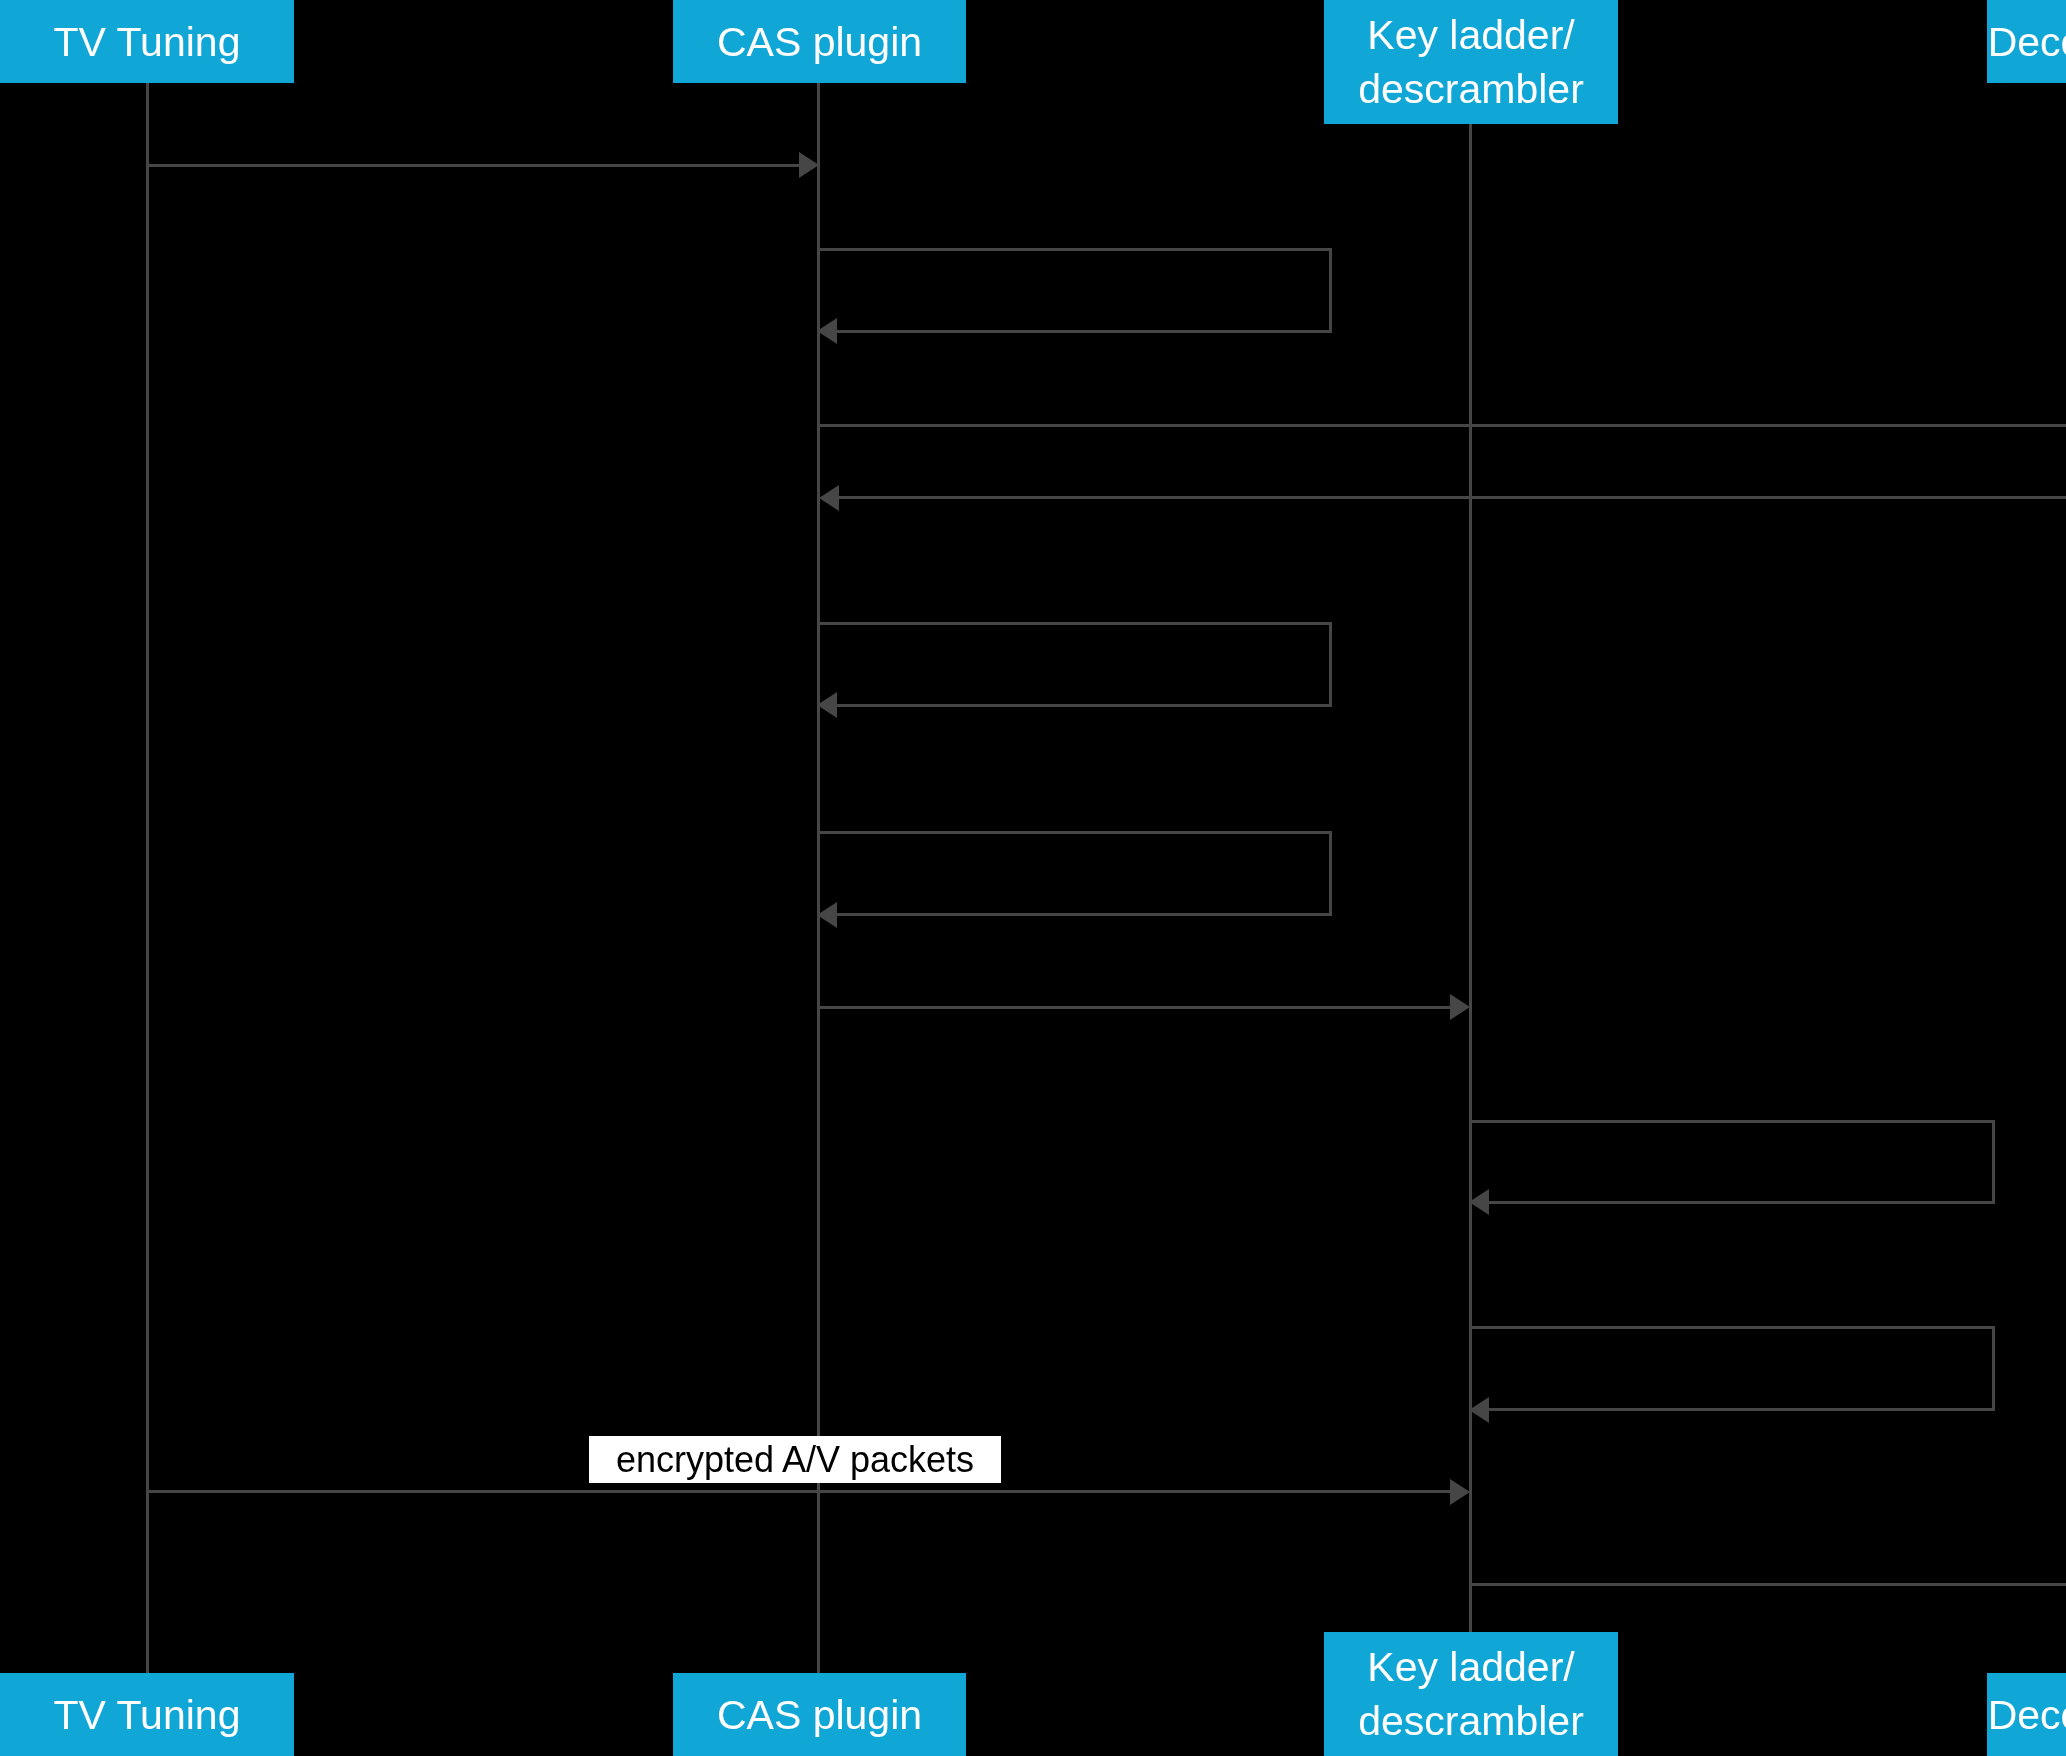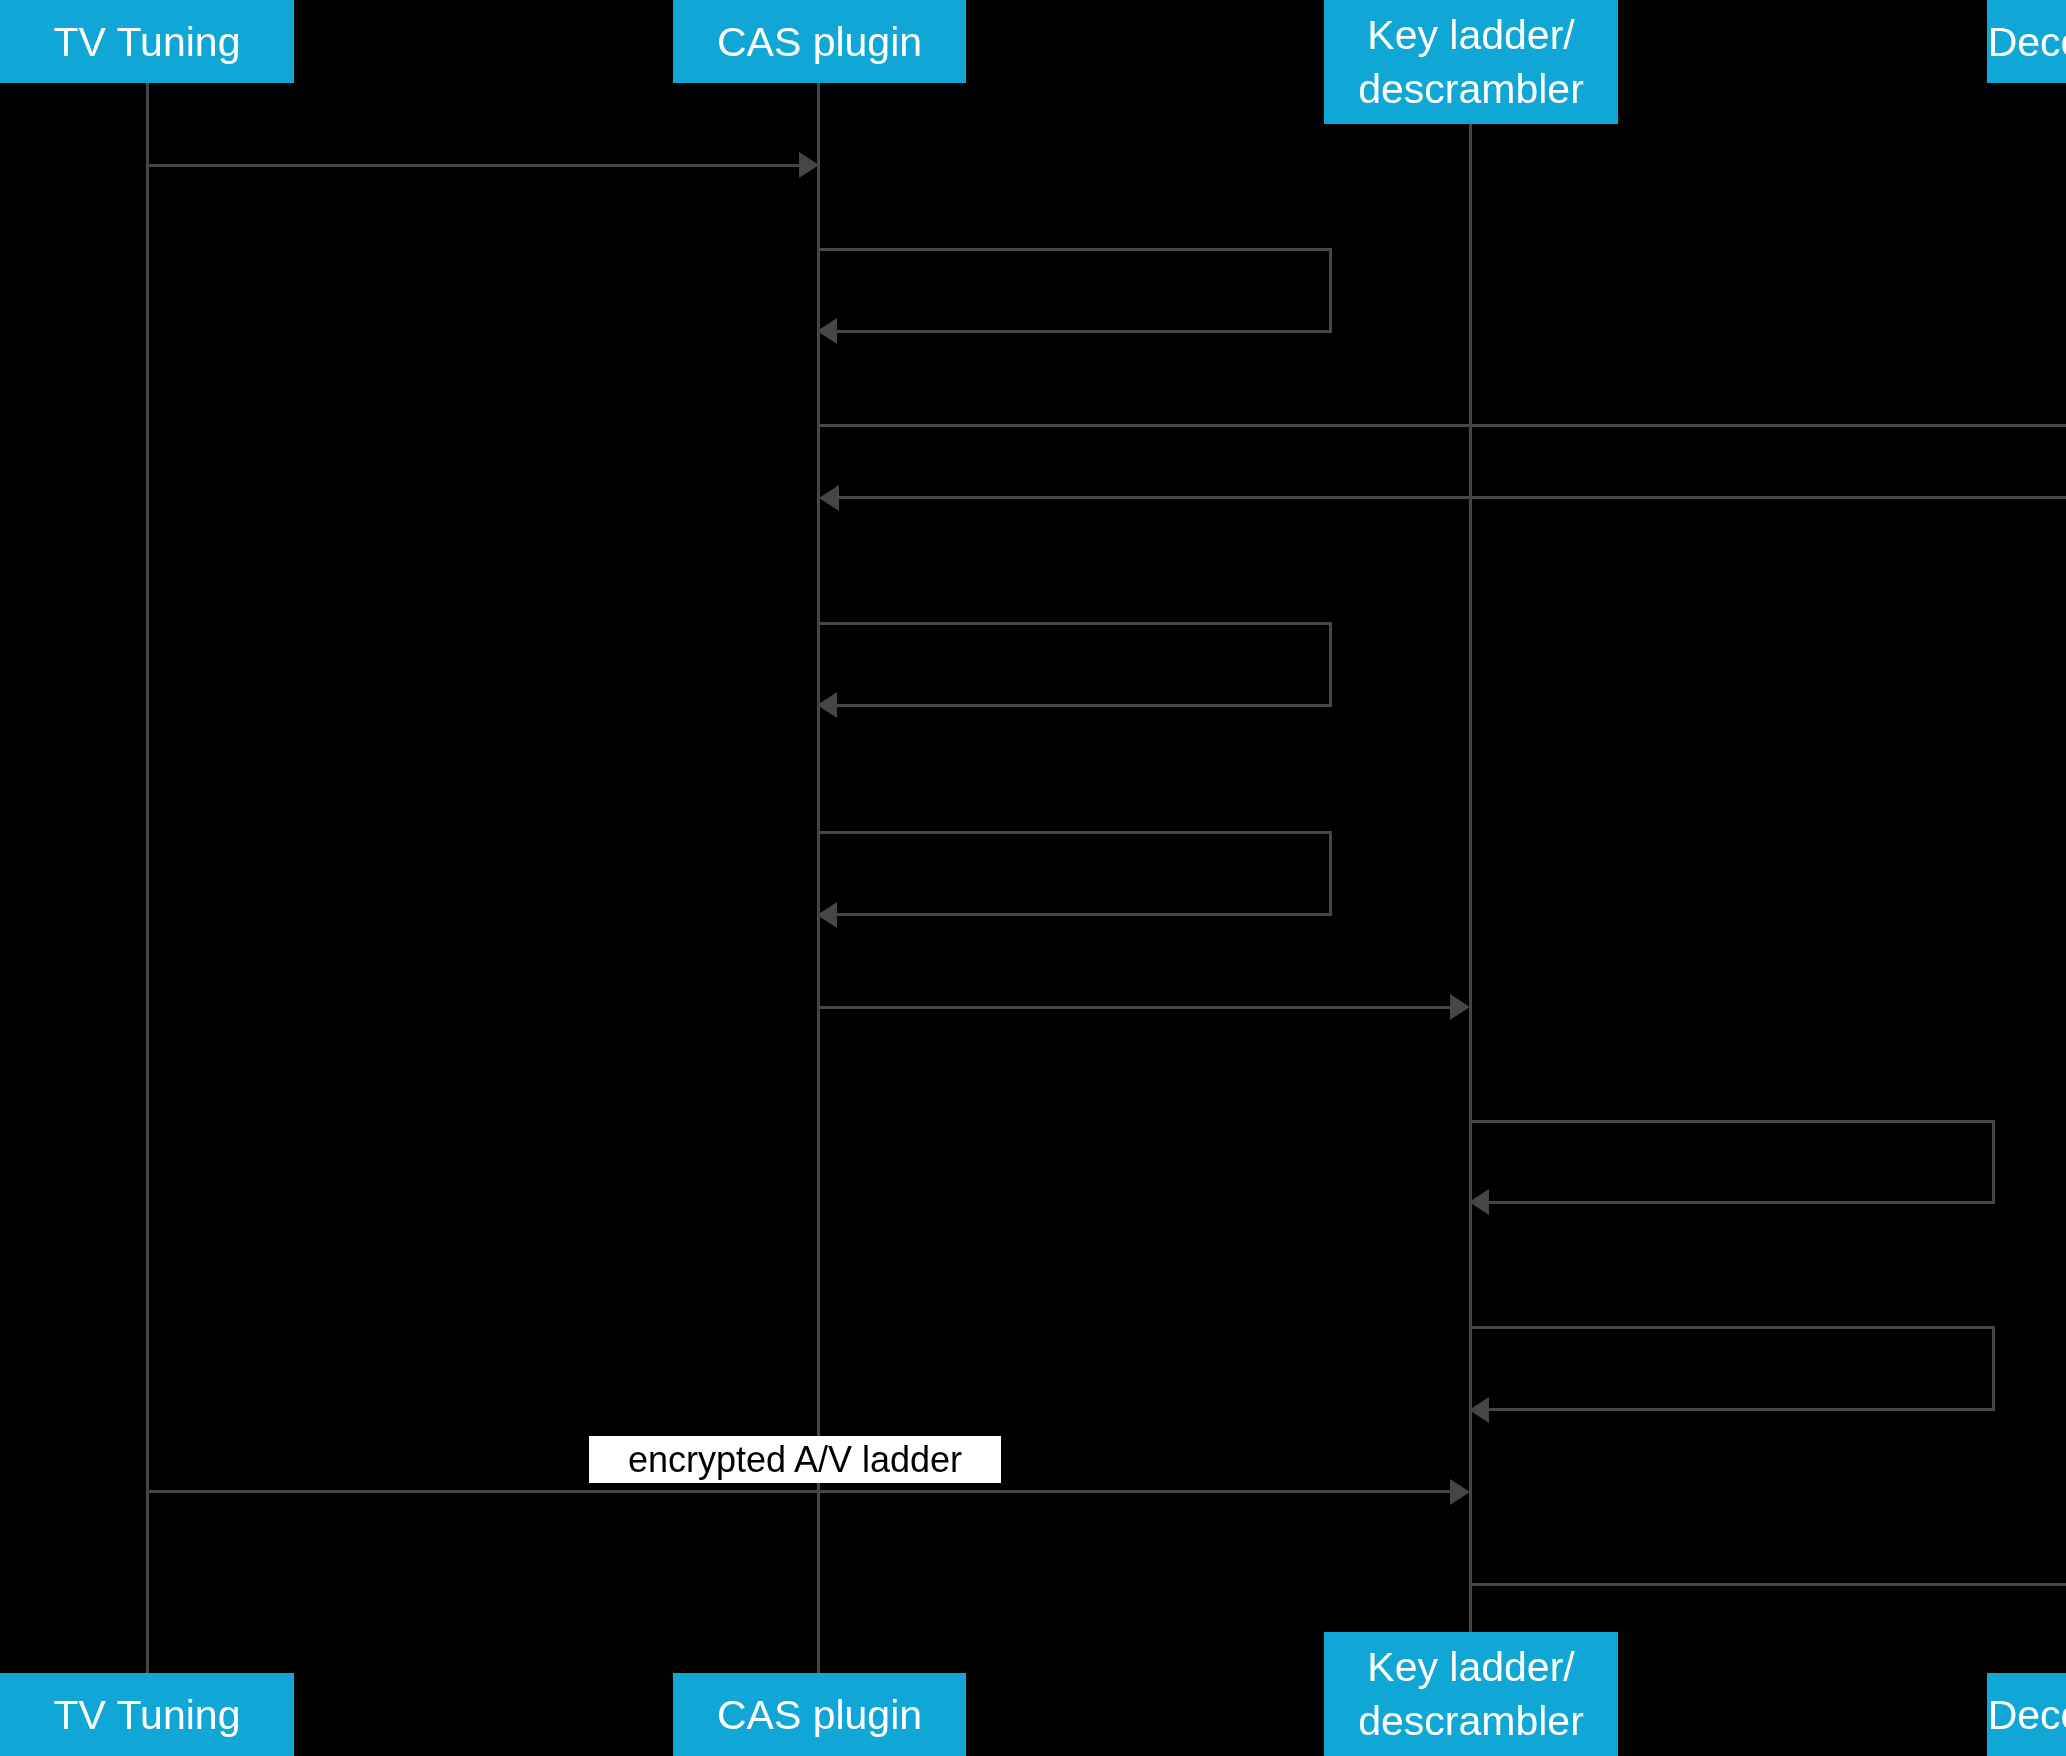--- a/index.html
+++ b/index.html
@@ -133,21 +133,21 @@
     <div class="head-l" style="left:1469px;top:1189px"></div>
   </div>
 
   <div>
     <div class="loop" style="left:1469px;top:1326px;width:526px;height:85px"></div>
     <div class="head-l" style="left:1469px;top:1397px"></div>
   </div>
 
   <div>
     <div class="note" style="left:589px;top:1436px;width:412px;height:47px">
-        <span>encrypted A/V ladder</span>
+        <span>encrypted A/V packets</span>
       </div>
     <div class="shaft" style="left:147px;top:1490px;width:1306px"></div>
     <div class="head-r" style="left:1450px;top:1479px"></div>
   </div>
 
   <div>
     <div class="shaft" style="left:1470px;top:1583px;width:646px"></div>
 
   </div>
 

